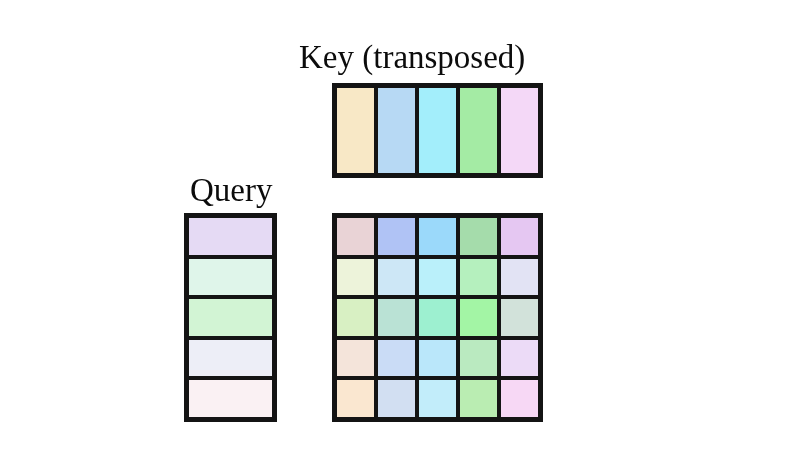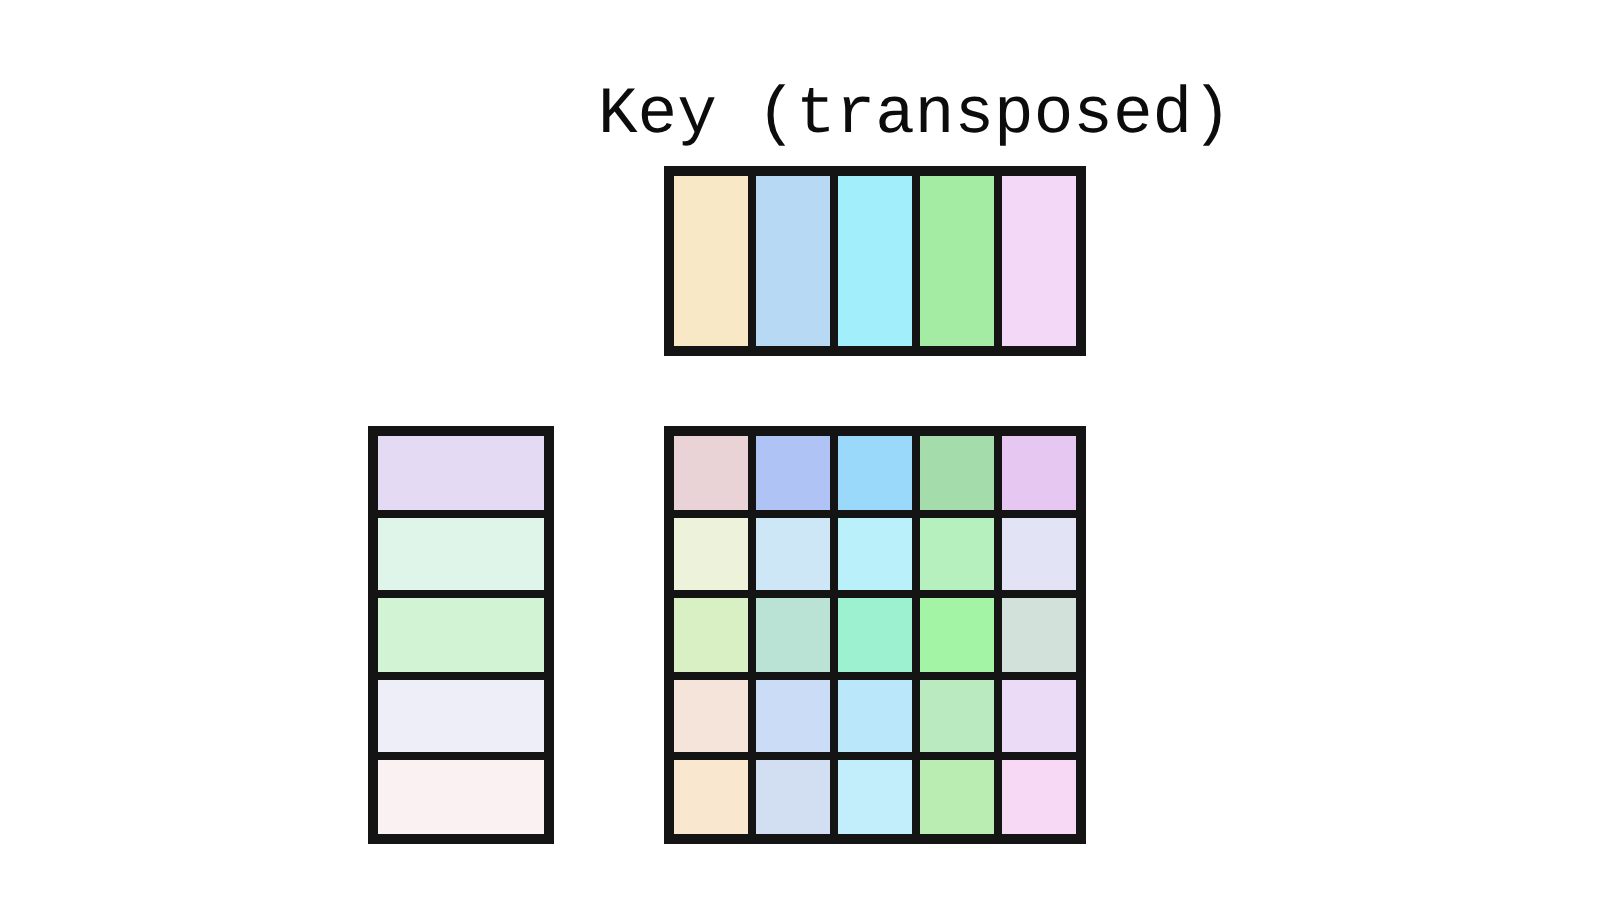--- a/index.html
+++ b/index.html
@@ -6,21 +6,21 @@
     margin: 0;
     padding: 0;
     background: #ffffff;
   }
   .canvas {
     position: relative;
     width: 800px;
     height: 454px;
     background: #ffffff;
     overflow: hidden;
-    font-family: Liberation Mono, monospace;
+    font-family: Liberation Serif, serif;
     border-radius: 26px;
   }
   .diagram-label {
     position: absolute;
     font-size: 33px;
     line-height: 1;
     color: #0c0c0c;
     white-space: nowrap;
   }
   .key-label   { left: 299px; top: 41px; }
@@ -74,20 +74,21 @@
   <div class="diagram-label key-label">Key (transposed)</div>
 
   <div class="key-row">
     <div class="key-cell" style="background: rgb(248, 232, 198);"></div>
     <div class="key-cell" style="background: rgb(183, 217, 244);"></div>
     <div class="key-cell" style="background: rgb(163, 238, 251);"></div>
     <div class="key-cell" style="background: rgb(164, 235, 164);"></div>
     <div class="key-cell" style="background: rgb(244, 216, 247);"></div>
   </div>
 
+  <div class="diagram-label query-label">Query</div>
 
   <div class="query-col">
     <div class="query-cell" style="background: rgb(229, 218, 244);"></div>
     <div class="query-cell" style="background: rgb(223, 245, 234);"></div>
     <div class="query-cell" style="background: rgb(210, 244, 212);"></div>
     <div class="query-cell" style="background: rgb(237, 238, 247);"></div>
     <div class="query-cell" style="background: rgb(250, 241, 243);"></div>
   </div>
 
   <div class="score-matrix">

